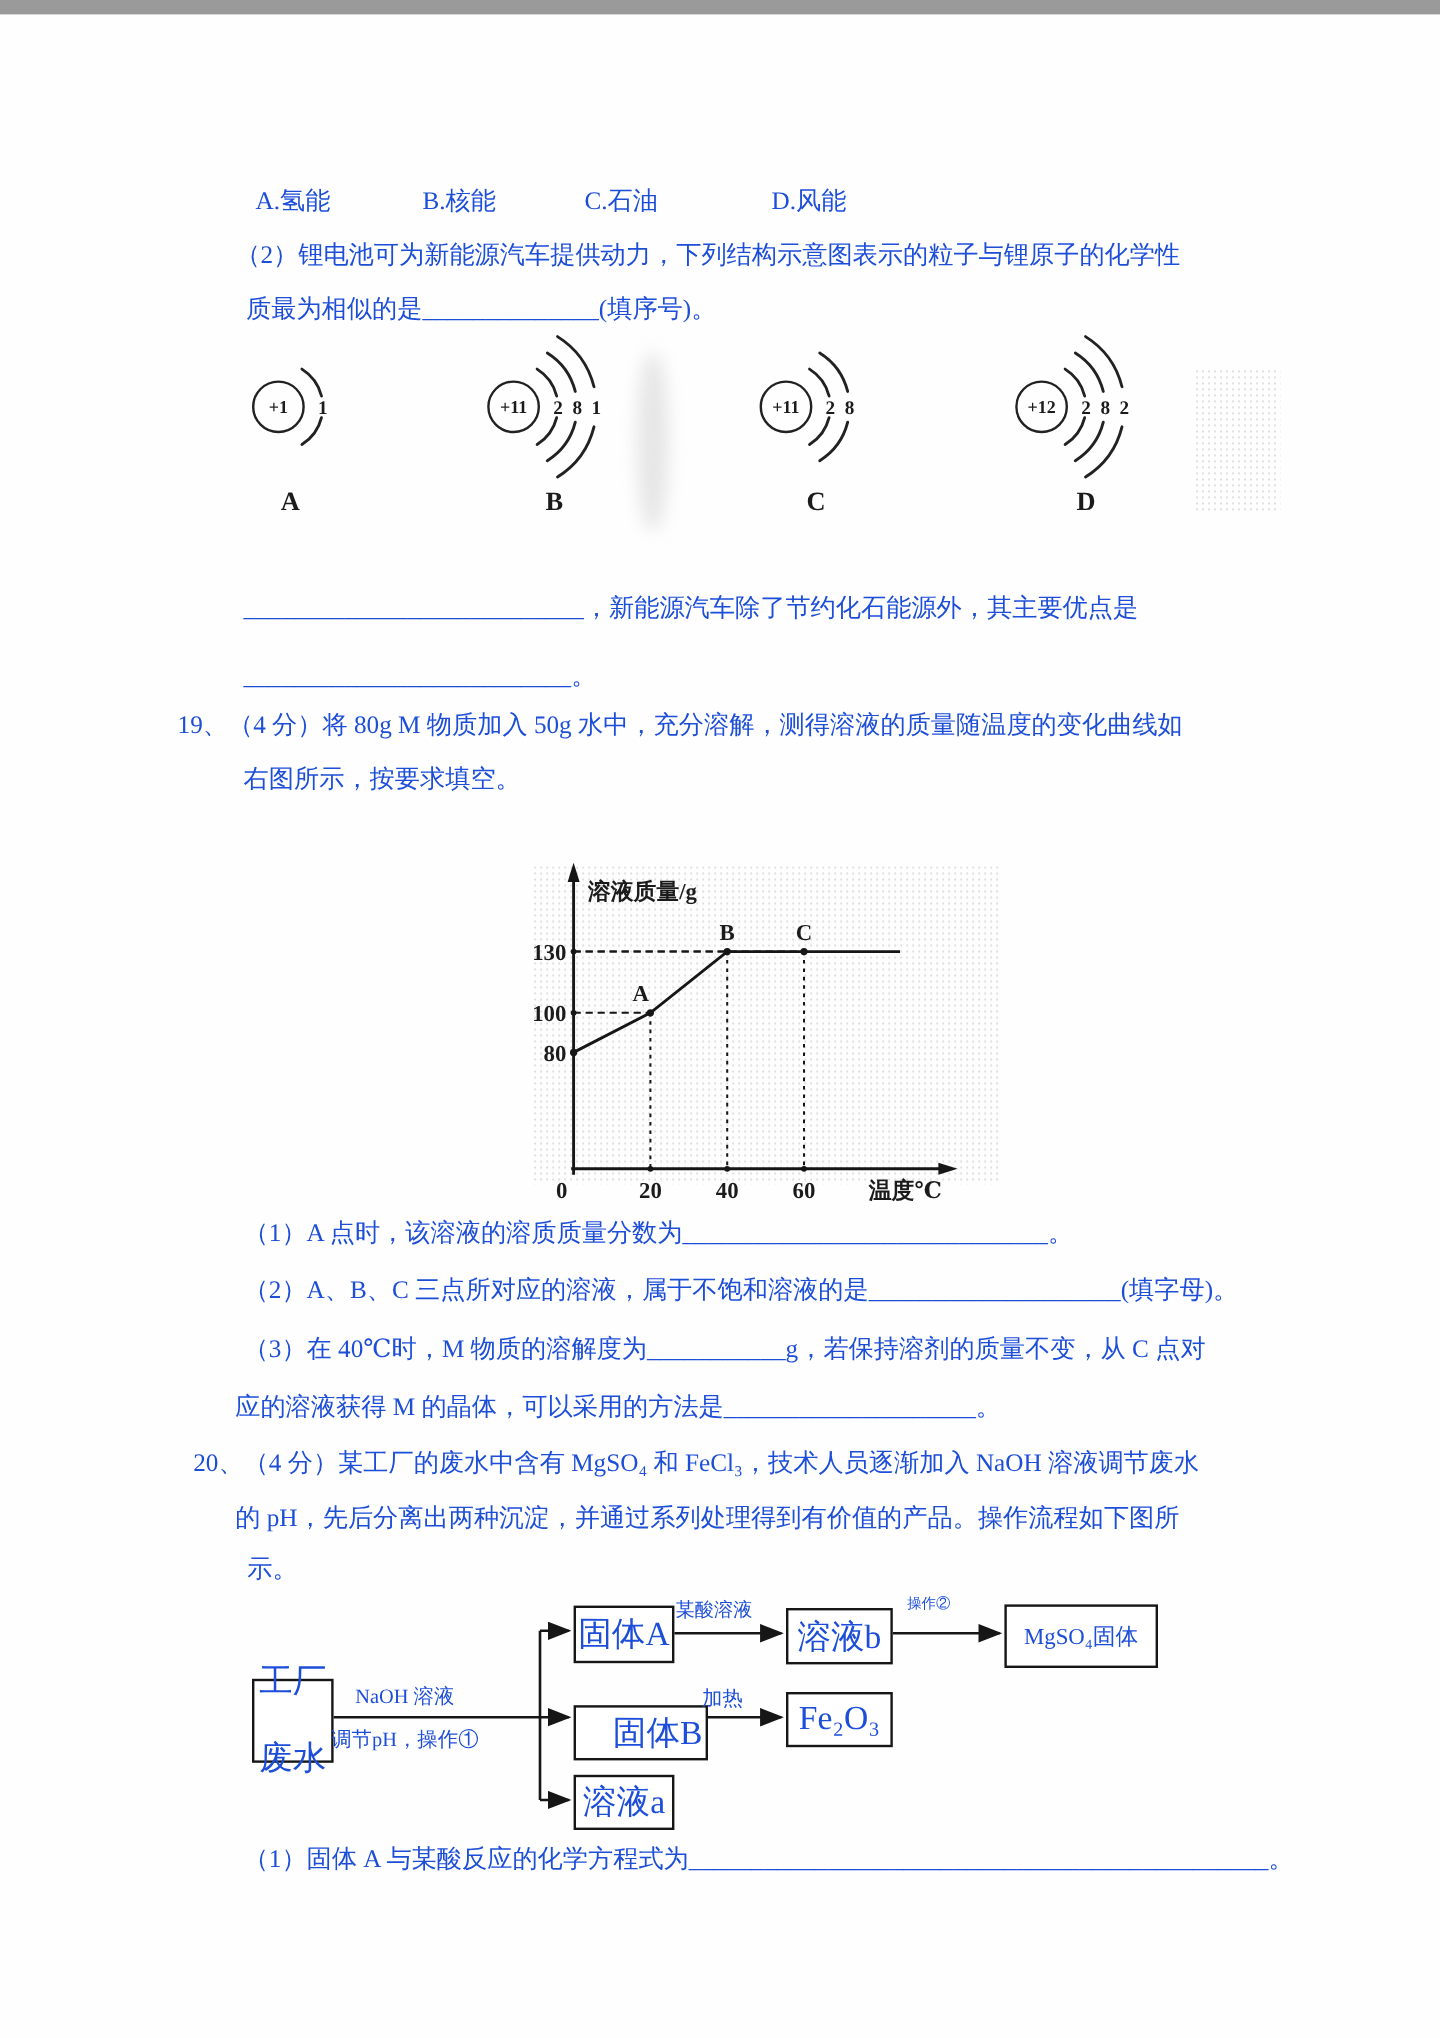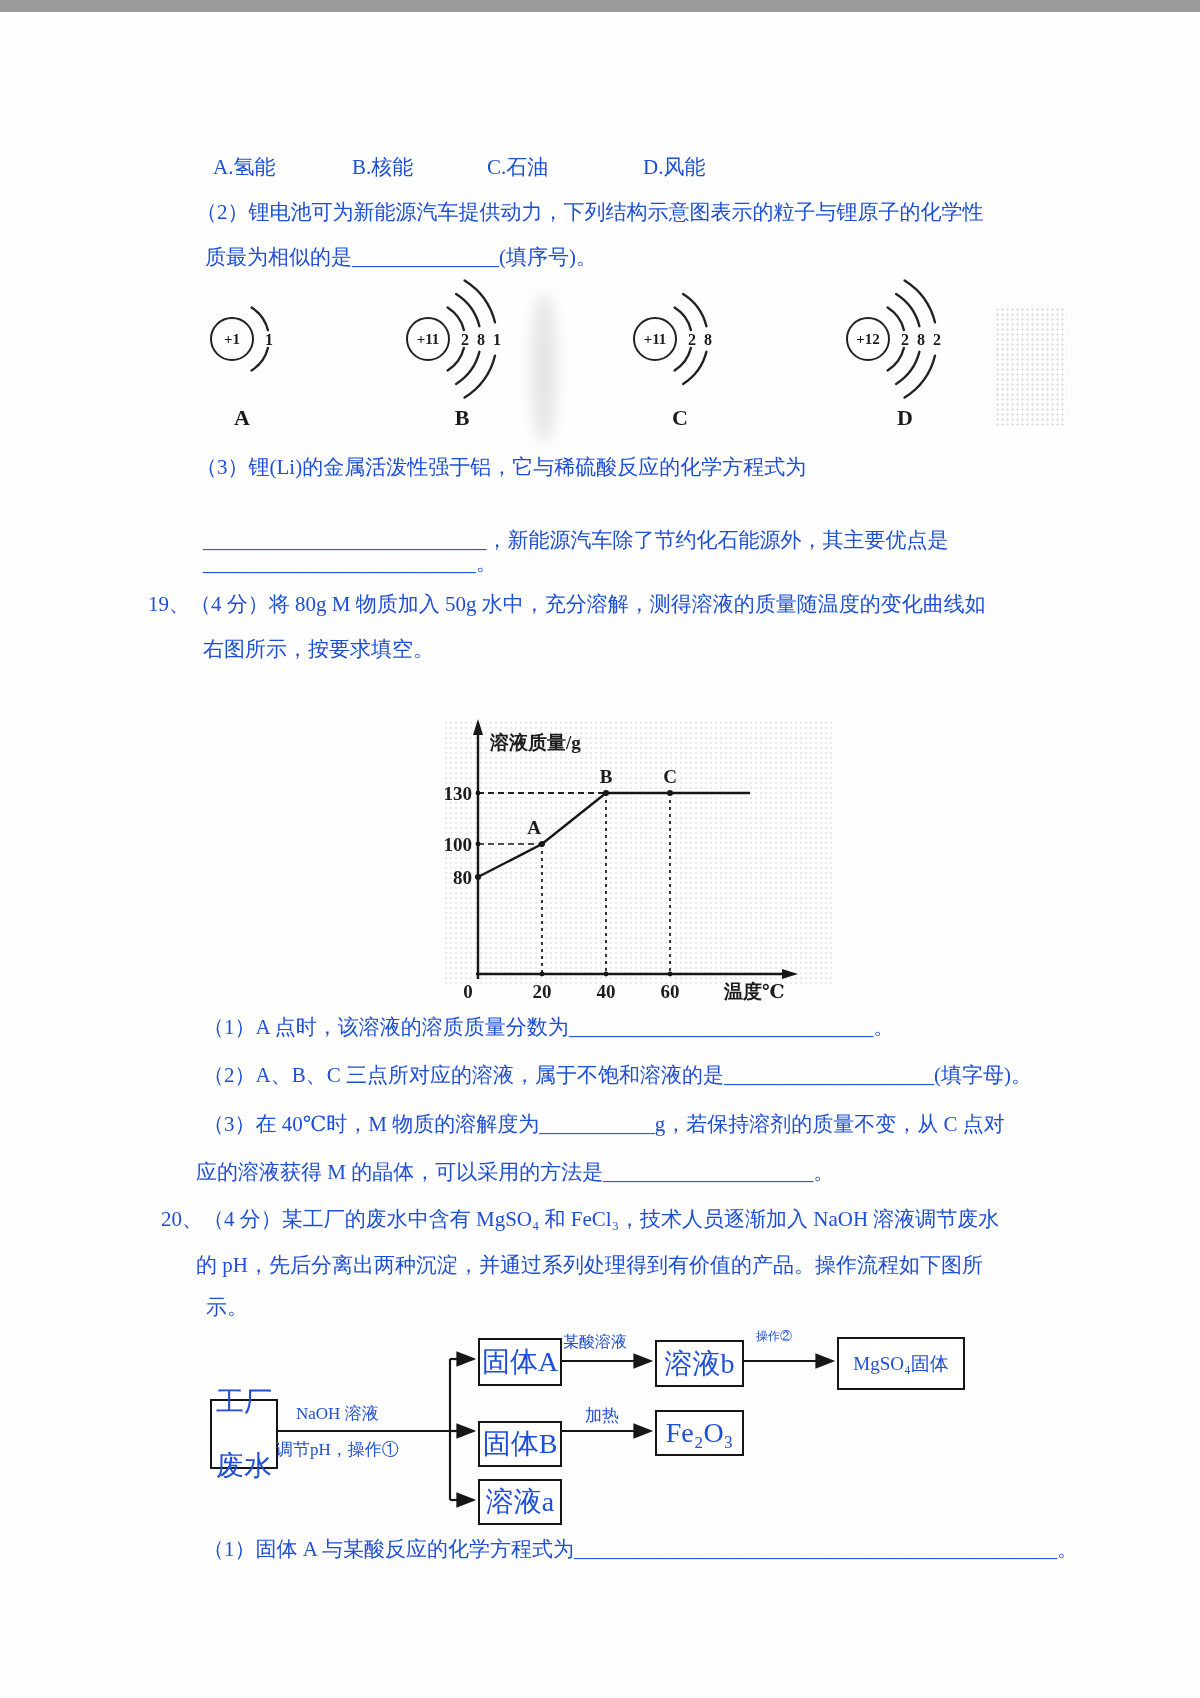--- a/index.html
+++ b/index.html
@@ -72,22 +72,21 @@
       <text x="731" y="78" font-size="16" font-weight="bold" text-anchor="middle">8</text>
       <path d="M 714.6 13.5 A 69 69 0 0 1 745.0 55.3" fill="none" stroke="#222" stroke-width="2.4" stroke-linecap="round"></path>
       <path d="M 745.0 88.7 A 69 69 0 0 1 714.6 130.5" fill="none" stroke="#222" stroke-width="2.4" stroke-linecap="round"></path>
       <text x="747" y="78" font-size="16" font-weight="bold" text-anchor="middle">2</text>
       <text x="715" y="158" font-size="22" font-weight="bold" text-anchor="middle">D</text>
     </svg>
 
   <div class="artifact-smudge" style="left:531px;top:282px;width:26px;height:148px;"></div>
   <div class="artifact-dots" style="left:995px;top:295px;width:72px;height:120px;"></div>
 
-  <div class="ln" style="left:196px;top:442px;">（3）锂(Li)的金属活泼性强于铝，它与稀硫酸反应的化学方程式为</div>
-  <div class="ln" style="left:203px;top:515px;">___________________________，新能源汽车除了节约化石能源外，其主要优点是</div>
+  <div class="ln" style="left:203px;top:481px;">___________________________，新能源汽车除了节约化石能源外，其主要优点是</div>
   <div class="ln" style="left:203px;top:538px;">__________________________。</div>
 
   <div class="ln" style="left:148px;top:579px;">19、（4 分）将 80g M 物质加入 50g 水中，充分溶解，测得溶液的质量随温度的变化曲线如</div>
   <div class="ln" style="left:203px;top:624px;">右图所示，按要求填空。</div>
 
   <div class="graph-wrap">
     <svg id="graph-svg" width="410" height="340" viewBox="0 0 410 340">
         <defs>
           <pattern id="dotpat" width="5" height="5" patternUnits="userSpaceOnUse">
             <circle cx="1" cy="1" r="0.9" fill="#c6c6c6"></circle>
@@ -154,21 +153,21 @@
         <line x1="359" y1="39" x2="451" y2="39" stroke="#161616" stroke-width="2.2" marker-end="url(#arw)"></line>
         <line x1="541" y1="39" x2="633" y2="39" stroke="#161616" stroke-width="2.2" marker-end="url(#arw)"></line>
         <line x1="359" y1="109" x2="451" y2="109" stroke="#161616" stroke-width="2.2" marker-end="url(#arw)"></line>
       </svg>
 
     <div class="fbox" style="left:210px;top:1387px;width:64px;height:66px;gap:36px;">
       <div class="bl">工厂</div>
       <div class="bl">废水</div>
     </div>
     <div class="fbox" style="left:478px;top:1326px;width:80px;height:44px;">固体A</div>
-    <div class="fbox" style="left:478px;top:1409px;width:80px;height:42px;">固体B</div>
+    <div class="fbox" style="left:478px;top:1409px;width:80px;height:42px;padding-left:28px;">固体B</div>
     <div class="fbox" style="left:478px;top:1467px;width:80px;height:42px;">溶液a</div>
     <div class="fbox" style="left:655px;top:1328px;width:85px;height:43px;">溶液b</div>
     <div class="fbox" style="left:655px;top:1398px;width:85px;height:42px;">Fe₂O₃</div>
     <div class="fbox" style="left:837px;top:1325px;width:124px;height:49px;font-size:19px;">MgSO₄固体</div>
 
     <div class="flbl" style="left:296px;top:1390px;">NaOH 溶液</div>
     <div class="flbl" style="left:276px;top:1426px;">调节pH，操作①</div>
     <div class="flbl" style="left:563px;top:1320px;font-size:16px;">某酸溶液</div>
     <div class="flbl" style="left:756px;top:1316px;font-size:12px;">操作②</div>
     <div class="flbl" style="left:585px;top:1392px;">加热</div>

